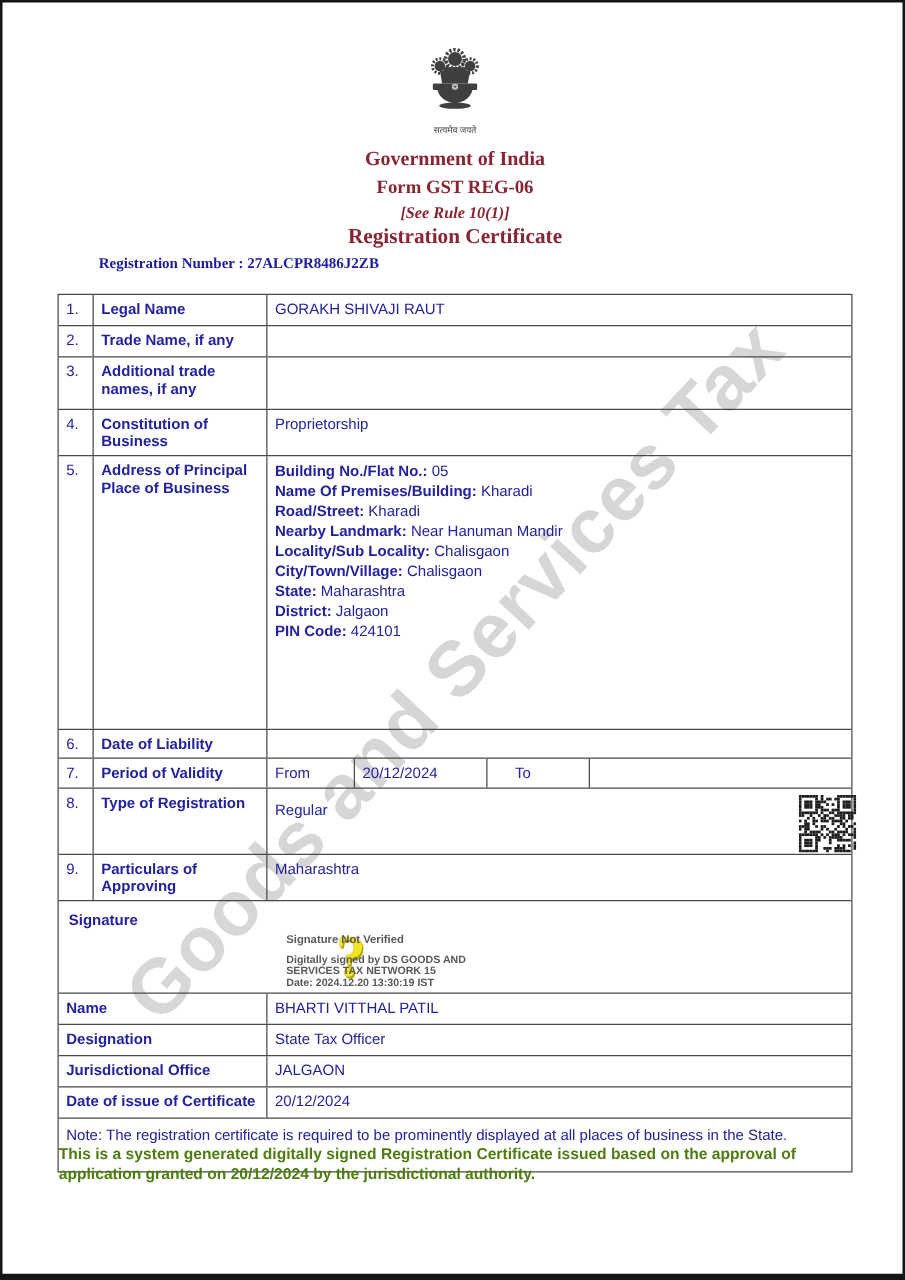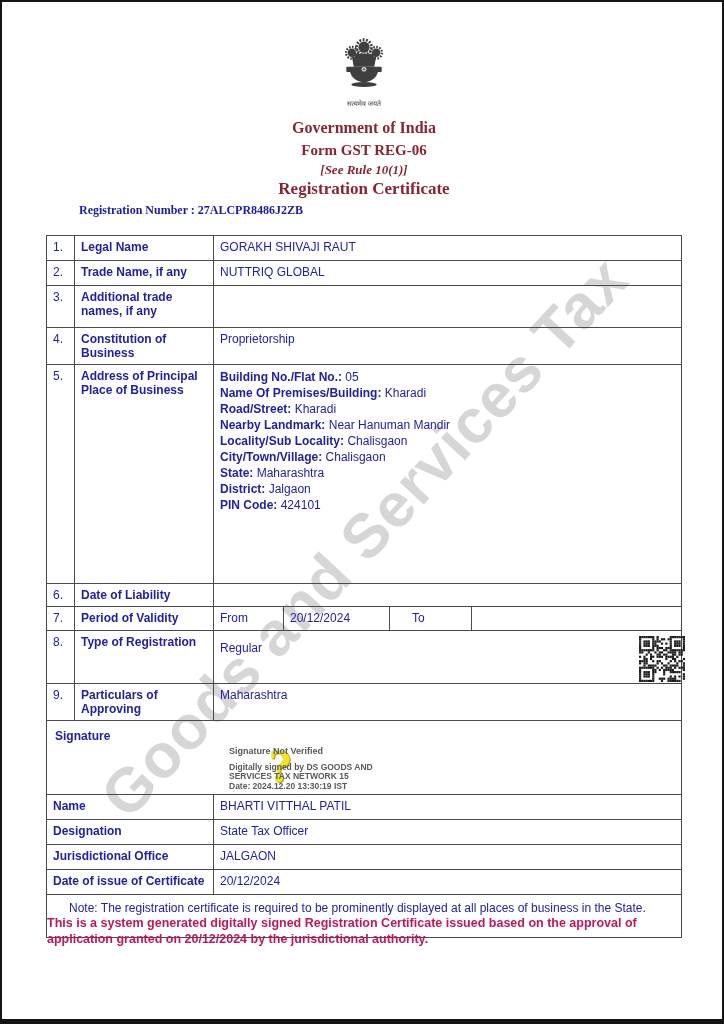--- a/index.html
+++ b/index.html
@@ -45,23 +45,23 @@
         font-size:8.5px;line-height:9.5px;font-weight:bold;}
   .sig-stamp .l1{font-size:9px;margin-bottom:6px;}
   .sig-qmark{position:absolute;left:222px;top:18px;z-index:1;font-size:47px;font-weight:bold;
         color:#f3e422;text-shadow:0 0 1px #8f7e00, 1px 1px 0 #b5a400;
         font-family:"Liberation Serif", serif;}
   
   .qr{position:absolute;left:425px;top:5px;width:46px;height:46px;}
   .qr svg{width:46px;height:46px;fill:#1c1c1c;}
   .reg-type-val{padding-top:10px;position:relative;}
   
-  .note-cell{padding:6px 6px;margin-left:16px;}
+  .note-cell{padding:6px 6px;}
   .footer-text{position:absolute;left:45px;top:913px;width:628px;z-index:2;
-        color:#be185d;font-weight:bold;font-size:12.5px;line-height:16px;}
+        color:#4d7c0f;font-weight:bold;font-size:12.5px;line-height:16px;}
 </style>
 </head>
 <body>
 
 <div class="page">
 
   <div class="watermark">Goods and Services Tax</div>
 
   <div class="emblem">
     <svg viewBox="0 0 120 132" xmlns="http://www.w3.org/2000/svg">
@@ -103,21 +103,20 @@
 
     <div class="trow" style="min-height:25px">
       <div class="c c-no bdr">1.</div>
       <div class="c c-lbl bdr">Legal Name</div>
       <div class="c c-val">GORAKH SHIVAJI RAUT</div>
     </div>
 
     <div class="trow" style="min-height:25px">
       <div class="c c-no bdr">2.</div>
       <div class="c c-lbl bdr">Trade Name, if any</div>
-      <div class="c c-val">NUTTRIQ GLOBAL</div>
     </div>
 
     <div class="trow" style="min-height:42px">
       <div class="c c-no bdr">3.</div>
       <div class="c c-lbl bdr">Additional trade names, if any</div>
       <div class="c c-val"></div>
     </div>
 
     <div class="trow" style="min-height:26px">
       <div class="c c-no bdr">4.</div>

